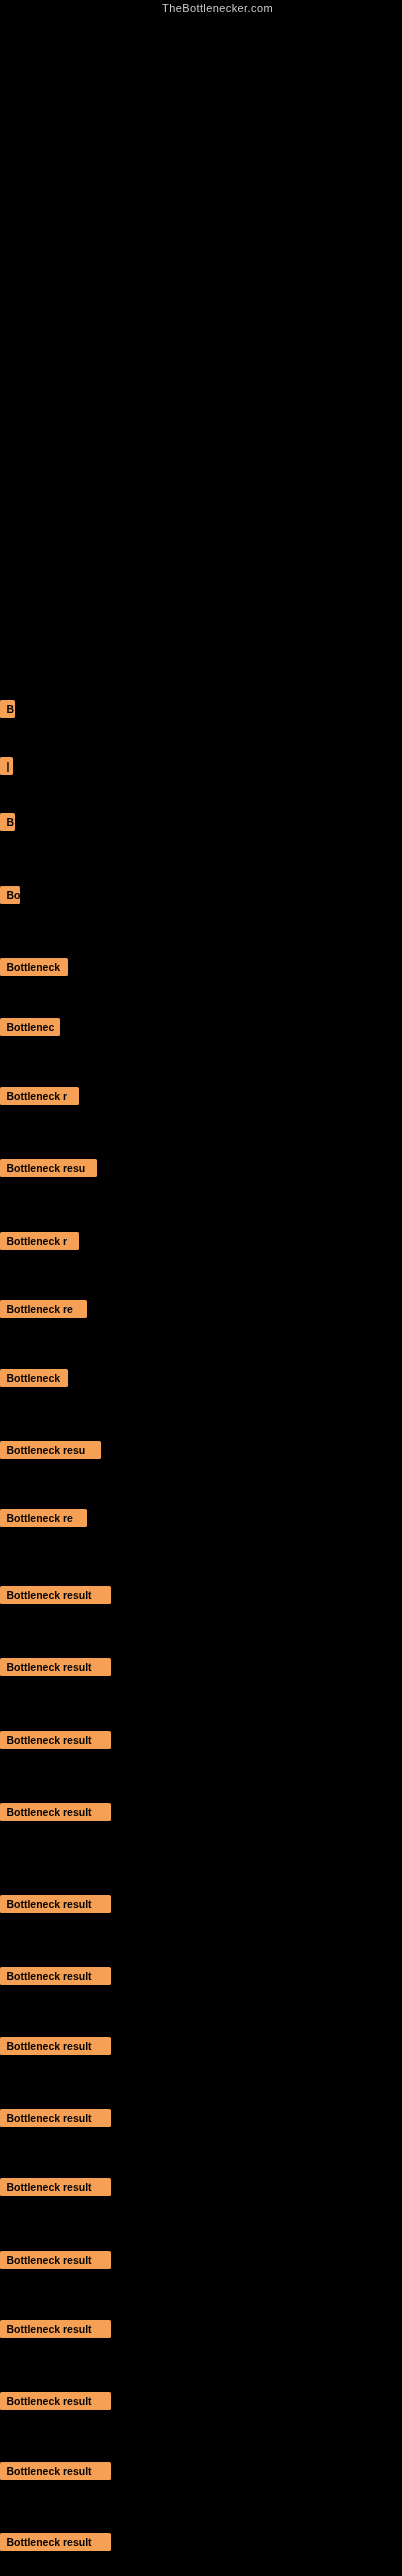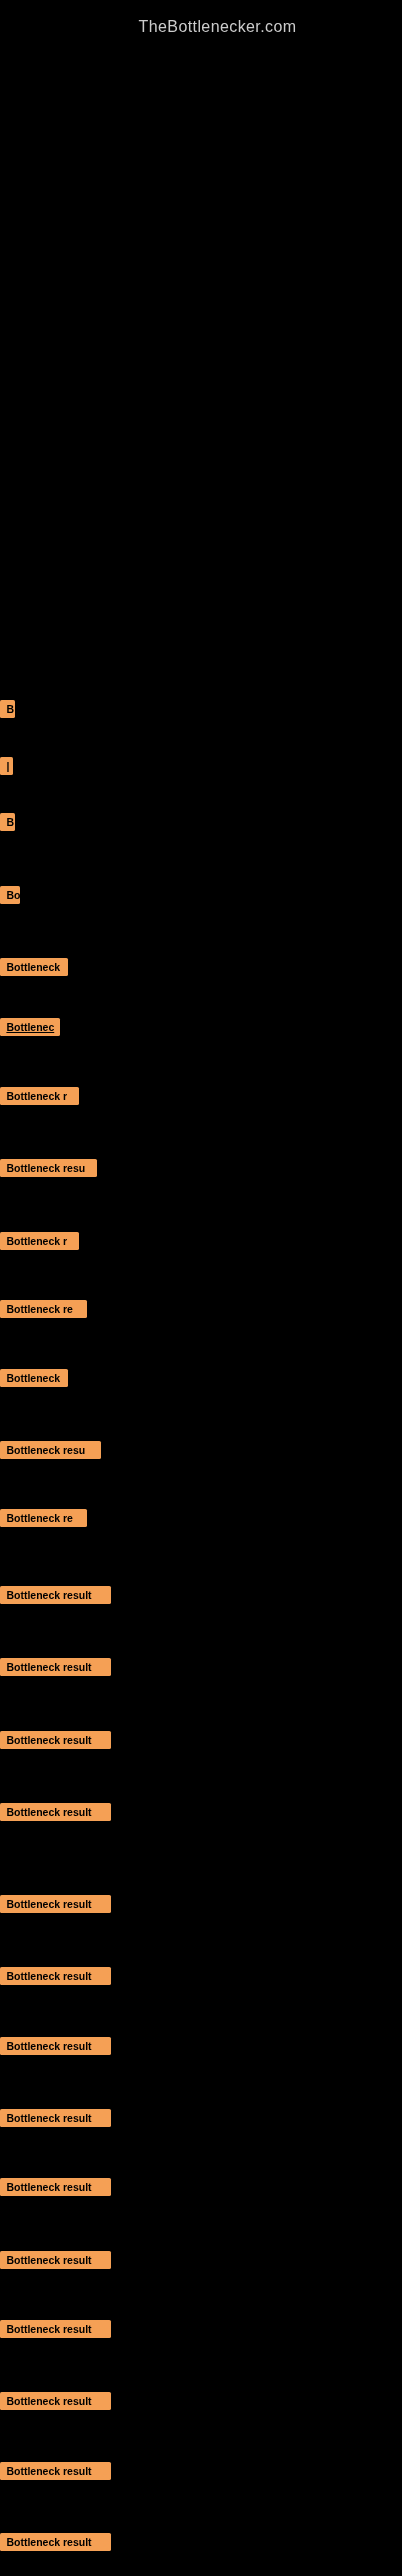--- a/index.html
+++ b/index.html
@@ -9,23 +9,23 @@
     }
     body {
       background-color: #000;
       width: 403px;
       min-height: 2576px;
       font-family: Arial, sans-serif;
       position: relative;
     }
     .site-title {
       color: #ccc;
-      font-size: 16px;
+      font-size: 11px;
       text-align: center;
-      padding-top: 18px;
+      padding-top: 2px;
       letter-spacing: 0.4px;
       margin-left: 32px;
     }
     .bottleneck-bar {
       background-color: #f5a055;
       color: #000;
       font-size: 10.5px;
       font-weight: bold;
       padding: 3.2px 6.4px;
       display: inline-block;
@@ -39,21 +39,21 @@
 <body>
 
 <div class="site-title">TheBottlenecker.com</div>
 
 <div id="bars-container">
     <div class="bottleneck-bar" style="top: 700px; width: 14.5px;">B</div>
     <div class="bottleneck-bar" style="top: 757px; width: 9.7px;">|</div>
     <div class="bottleneck-bar" style="top: 813px; width: 14.5px;">B</div>
     <div class="bottleneck-bar" style="top: 886px; width: 20px;">Bottle</div>
     <div class="bottleneck-bar" style="top: 958px; width: 68px;">Bottleneck</div>
-    <div class="bottleneck-bar" style="top: 1018px; width: 60px; text-decoration: underline;">Bottlenec</div>
+    <div class="bottleneck-bar" style="top: 1018px; width: 60px;">Bottlenec</div>
     <div class="bottleneck-bar" style="top: 1087px; width: 79px;">Bottleneck r</div>
     <div class="bottleneck-bar" style="top: 1159px; width: 97px;">Bottleneck resu</div>
     <div class="bottleneck-bar" style="top: 1232px; width: 79px;">Bottleneck r</div>
     <div class="bottleneck-bar" style="top: 1300px; width: 87px;">Bottleneck re</div>
     <div class="bottleneck-bar" style="top: 1369px; width: 68px;">Bottleneck</div>
     <div class="bottleneck-bar" style="top: 1441px; width: 101px;">Bottleneck resu</div>
     <div class="bottleneck-bar" style="top: 1509px; width: 87px;">Bottleneck re</div>
     <div class="bottleneck-bar" style="top: 1586px; width: 111px;">Bottleneck result</div>
     <div class="bottleneck-bar" style="top: 1658px; width: 111px;">Bottleneck result</div>
     <div class="bottleneck-bar" style="top: 1731px; width: 111px;">Bottleneck result</div>

